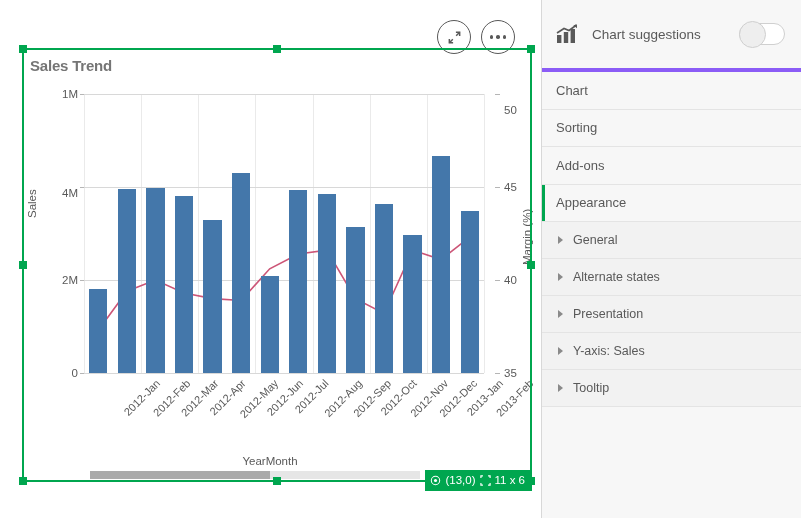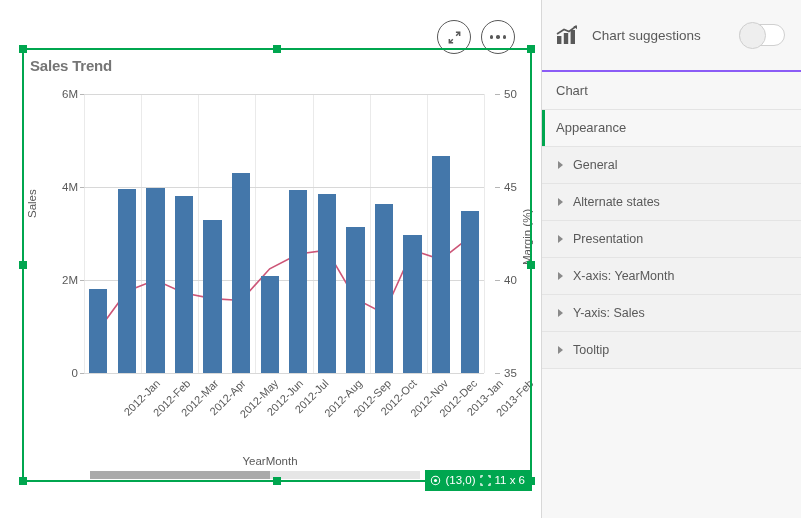--- a/index.html
+++ b/index.html
@@ -124,21 +124,21 @@
   .dots i { width: 3.5px; height: 3.5px; border-radius: 50%; background: #595959; display: block; }
 
   
   #sidebar {
     position: absolute; left: 541px; top: 0; width: 260px; height: 518px;
     background: #f7f7f7; border-left: 1px solid #d8d8d8;
   }
   #suggest-row {
     display: flex; align-items: center; height: 72px;
     padding: 0 16px 0 14px; background: #f7f7f7;
-    border-bottom: 2px solid #8b5cf6;
+    border-bottom: 4px solid #8b5cf6;
   }
   #suggest-icon { width: 26px; margin-right: 10px; display: flex; align-items: center; }
   #suggest-label { flex: 1; font-size: 13.5px; color: #595959; }
   .toggle {
     width: 46px; height: 22px; border-radius: 11px;
     background: #fff; border: 1px solid #d0d0d0; position: relative;
   }
   .toggle .knob {
     position: absolute; left: -1px; top: -3px; width: 27px; height: 27px;
     border-radius: 50%; background: #eeeeee; border: 1px solid #cfcfcf;
@@ -187,35 +187,35 @@
         </span>
     </div>
 
     <div id="chart-title">Sales Trend</div>
 
     <div id="yaxis-left">
         <div class="ytick-l" style="top: 279px;">0</div>
         <div class="tickmark" style="top: 279px; right: -7px;"></div>
         <div class="ytick-l" style="top: 186px;">2M</div>
         <div class="tickmark" style="top: 186px; right: -7px;"></div>
-        <div class="ytick-l" style="top: 93px;">4M</div>
+        <div class="ytick-l" style="top: 99px;">4M</div>
         <div class="tickmark" style="top: 93px; right: -7px;"></div>
-        <div class="ytick-l" style="top: 0px;">6M</div>
+        <div class="ytick-l" style="top: 0px;">1M</div>
         <div class="tickmark" style="top: 0px; right: -7px;"></div>
       </div>
     <div id="ylabel-left">Sales</div>
 
     <div id="yaxis-right">
         <div class="ytick-r" style="top: 279px; left: 11px;">35</div>
         <div class="tickmark" style="top: 279px; left: 2px;"></div>
         <div class="ytick-r" style="top: 186px; left: 11px;">40</div>
         <div class="tickmark" style="top: 186px; left: 2px;"></div>
         <div class="ytick-r" style="top: 93px; left: 11px;">45</div>
         <div class="tickmark" style="top: 93px; left: 2px;"></div>
-        <div class="ytick-r" style="top: 0px; left: 11px;">50</div>
+        <div class="ytick-r" style="top: 16px; left: 11px;">50</div>
         <div class="tickmark" style="top: 0px; left: 2px;"></div>
       </div>
     <div id="ylabel-right">Margin (%)</div>
 
     <div id="plot">
         <div class="vgrid" style="left: 400px;"></div>
         <div class="vgrid" style="left: 342.857px;"></div>
         <div class="vgrid" style="left: 285.714px;"></div>
         <div class="vgrid" style="left: 228.571px;"></div>
         <div class="vgrid" style="left: 171.429px;"></div>
@@ -314,43 +314,45 @@
       <span id="suggest-label">Chart suggestions</span>
       <span class="toggle">
         <span class="knob"></span>
       </span>
     </div>
 
     <div id="sections">
         <div class="acc-item">
           <span>Chart</span>
         </div>
+        <div class="acc-item">
+          <span>Sorting</span>
+        </div>
+        <div class="acc-item">
+          <span>Add-ons</span>
+        </div>
         <div class="acc-item selected">
           <span>Appearance</span>
         </div>
       </div>
     <div id="appearance-items">
         <div class="sub-item">
           <span class="caret"></span>
           <span>General</span>
         </div>
         <div class="sub-item">
           <span class="caret"></span>
           <span>Alternate states</span>
         </div>
         <div class="sub-item">
           <span class="caret"></span>
           <span>Presentation</span>
         </div>
         <div class="sub-item">
           <span class="caret"></span>
-          <span>X-axis: YearMonth</span>
-        </div>
-        <div class="sub-item">
-          <span class="caret"></span>
           <span>Y-axis: Sales</span>
         </div>
         <div class="sub-item">
           <span class="caret"></span>
           <span>Tooltip</span>
         </div>
       </div>
   </div>
 </div>
 

